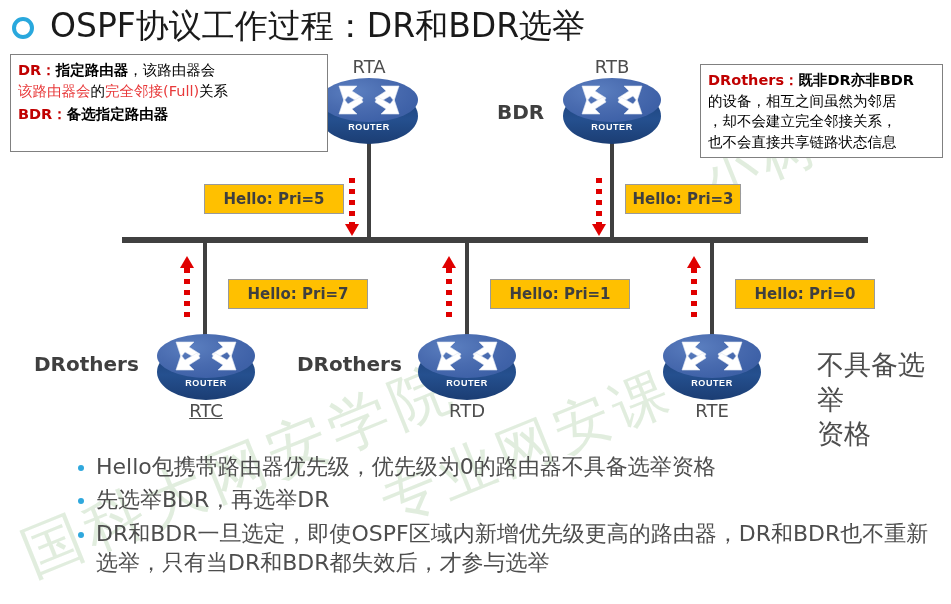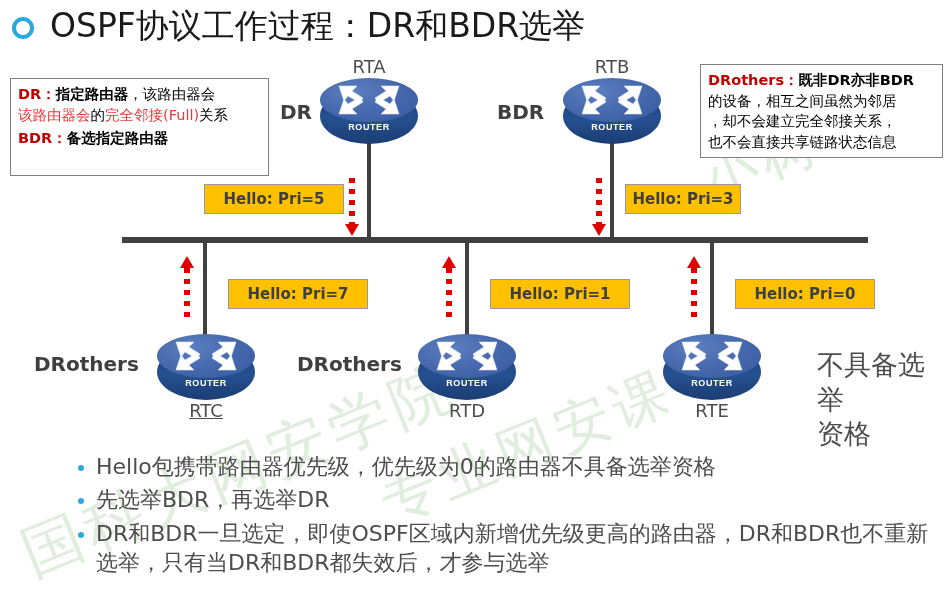--- a/index.html
+++ b/index.html
@@ -38,21 +38,21 @@
   }
 
   
   .infobox{
     position:absolute;border:1px solid #808080;background:#ffffff;
     box-sizing:border-box;z-index:7;
     font-size:14.5px;line-height:1.42;color:#000;
     font-family:"DejaVu Sans","Liberation Sans",sans-serif;
     padding:5px 6px 4px 7px;
   }
-  .infobox-left{left:10px;top:78px;width:259px;height:98px;}
+  .infobox-left{left:10px;top:54px;width:318px;height:98px;}
   .infobox-right{left:700px;top:64px;width:243px;height:94px;}
   .lbl-red{color:#c00000;font-weight:bold;}
   .red{color:#e8393a;}
   .bold{font-weight:bold;}
   .infobox-right{font-size:14.5px;}
 
   
   .bus{position:absolute;background:#404040;z-index:3;}
   .bus-main{left:122px;top:237px;width:746px;height:6px;}
   .vline{position:absolute;background:#404040;width:4px;z-index:3;}

